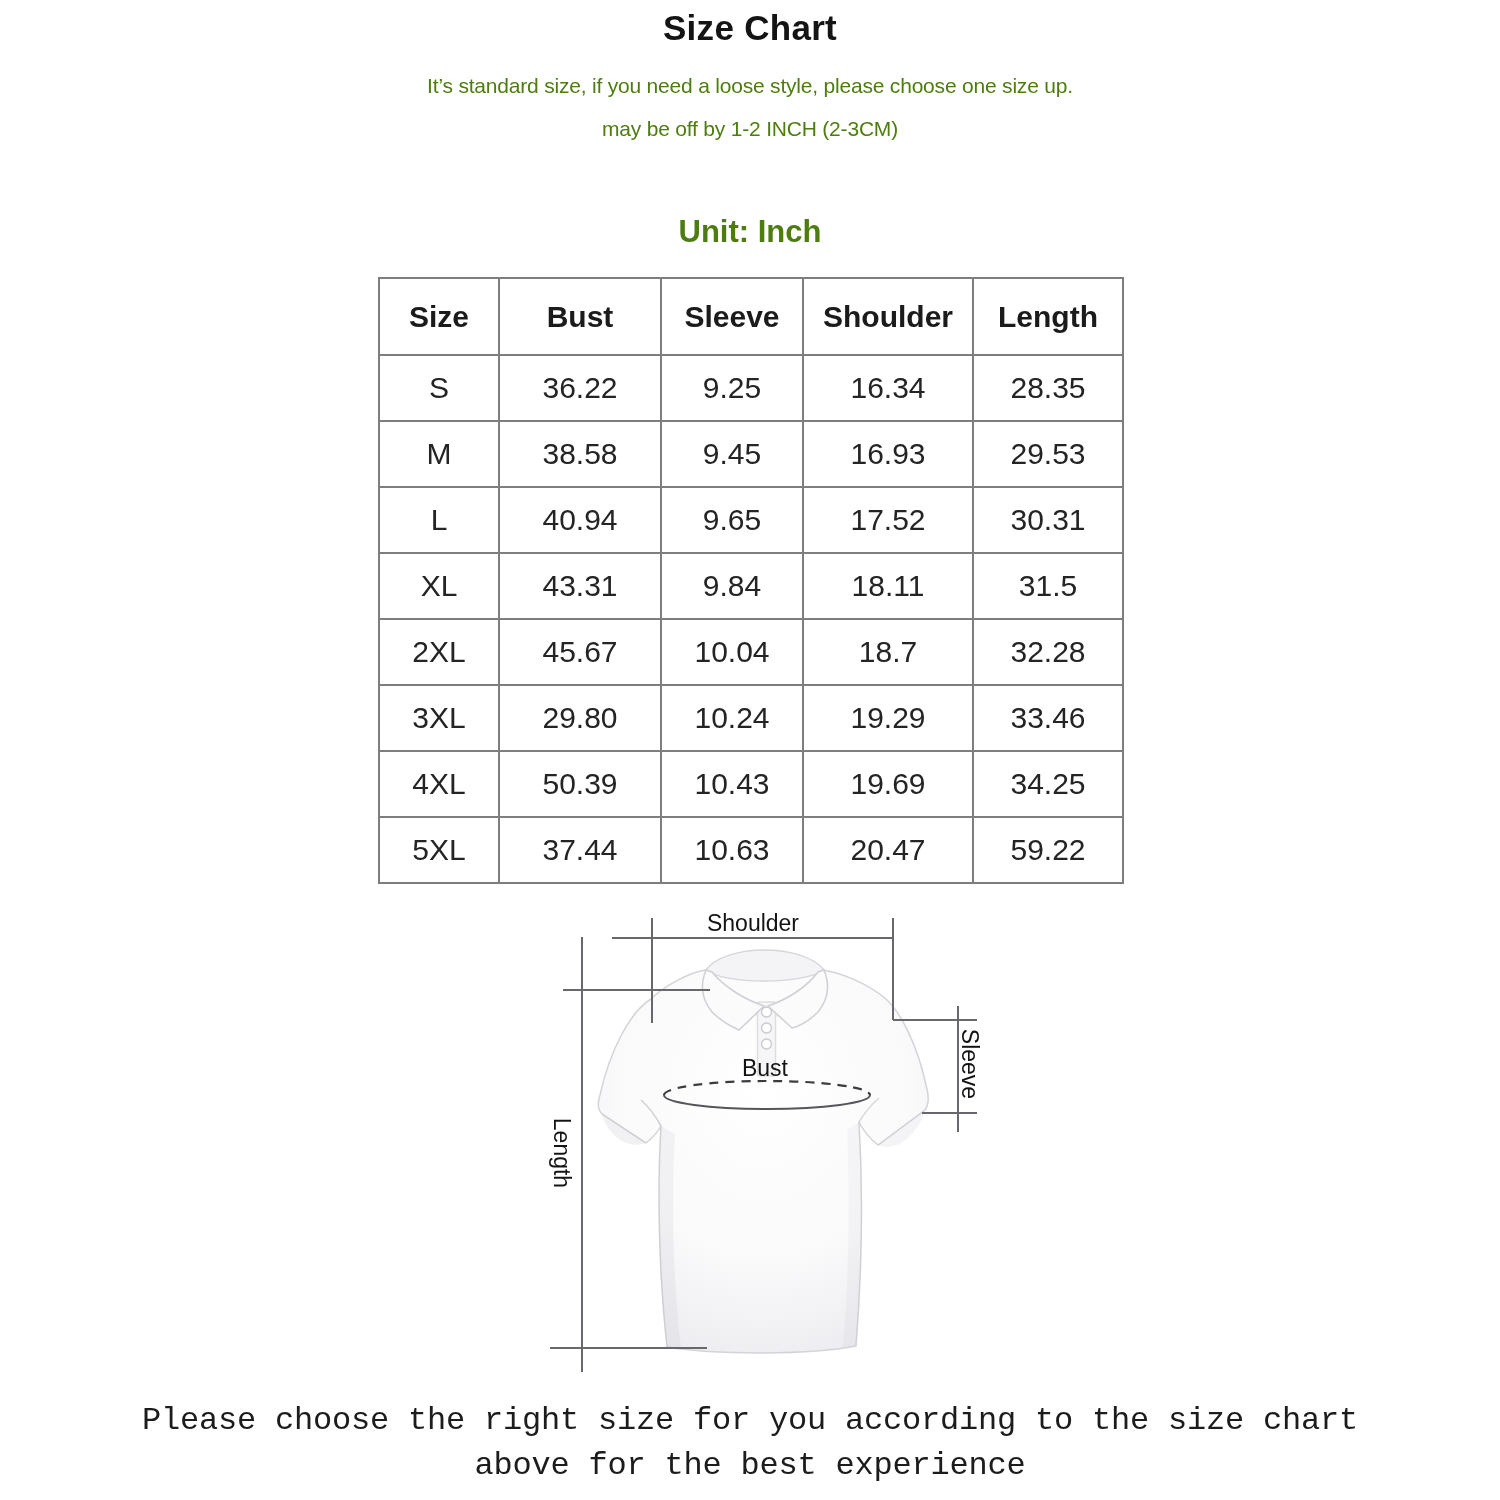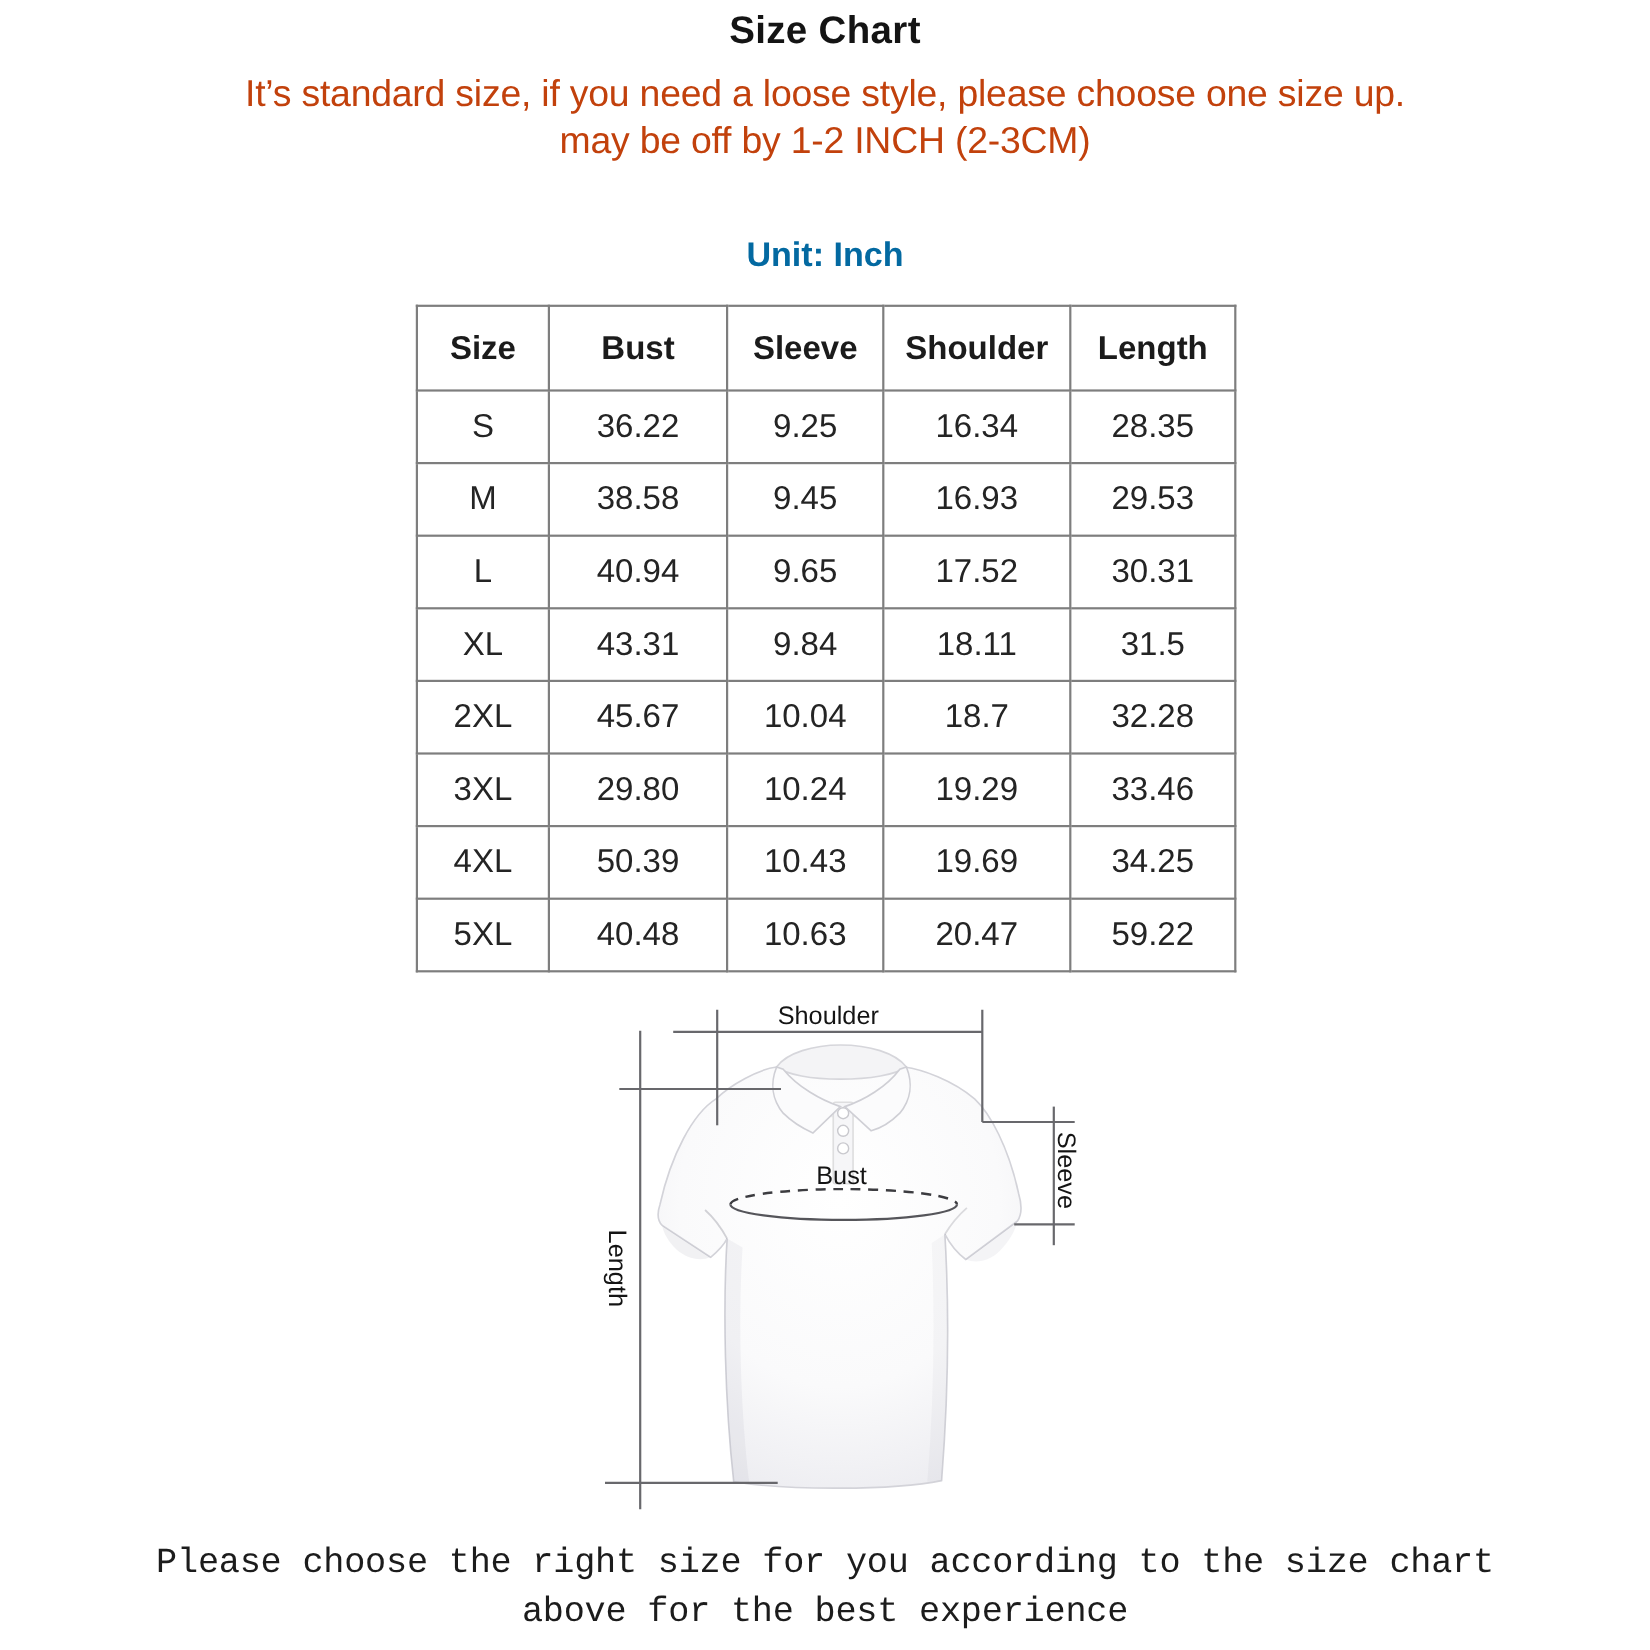--- a/index.html
+++ b/index.html
@@ -11,26 +11,26 @@
     color:#1d1d1d;
     overflow:hidden;
   }
   .centered{position:absolute;left:0;width:1500px;text-align:center;}
   .title{
     top:8px;
     font-size:35px;font-weight:700;color:#141414;letter-spacing:0.3px;
   }
   .intro{
     top:64px;
-    font-size:34px;line-height:43px;font-weight:400;color:#c2410c;
+    font-size:21px;line-height:43px;font-weight:400;color:#4d7c0f;
     letter-spacing:-0.2px;
   }
   .unit{
     top:214px;
-    font-size:31px;font-weight:700;color:#0369a1;
+    font-size:31px;font-weight:700;color:#4d7c0f;
   }
   table.size-table{
     position:absolute;left:378px;top:277px;
     width:744px;
     border-collapse:collapse;table-layout:fixed;
     font-size:30px;color:#242424;text-align:center;
   }
   table.size-table th, table.size-table td{
     border:2px solid #7e7e7e;
     padding:0;vertical-align:middle;
@@ -126,21 +126,21 @@
       </tr>
       <tr>
         <td>4XL</td>
         <td>50.39</td>
         <td>10.43</td>
         <td>19.69</td>
         <td>34.25</td>
       </tr>
       <tr>
         <td>5XL</td>
-        <td>40.48</td>
+        <td>37.44</td>
         <td>10.63</td>
         <td>20.47</td>
         <td>59.22</td>
       </tr>
     </tbody>
   </table>
 
   <div class="diagram">
     <svg width="490" height="495" viewBox="520 895 490 495" xmlns="http://www.w3.org/2000/svg">
       <defs>

